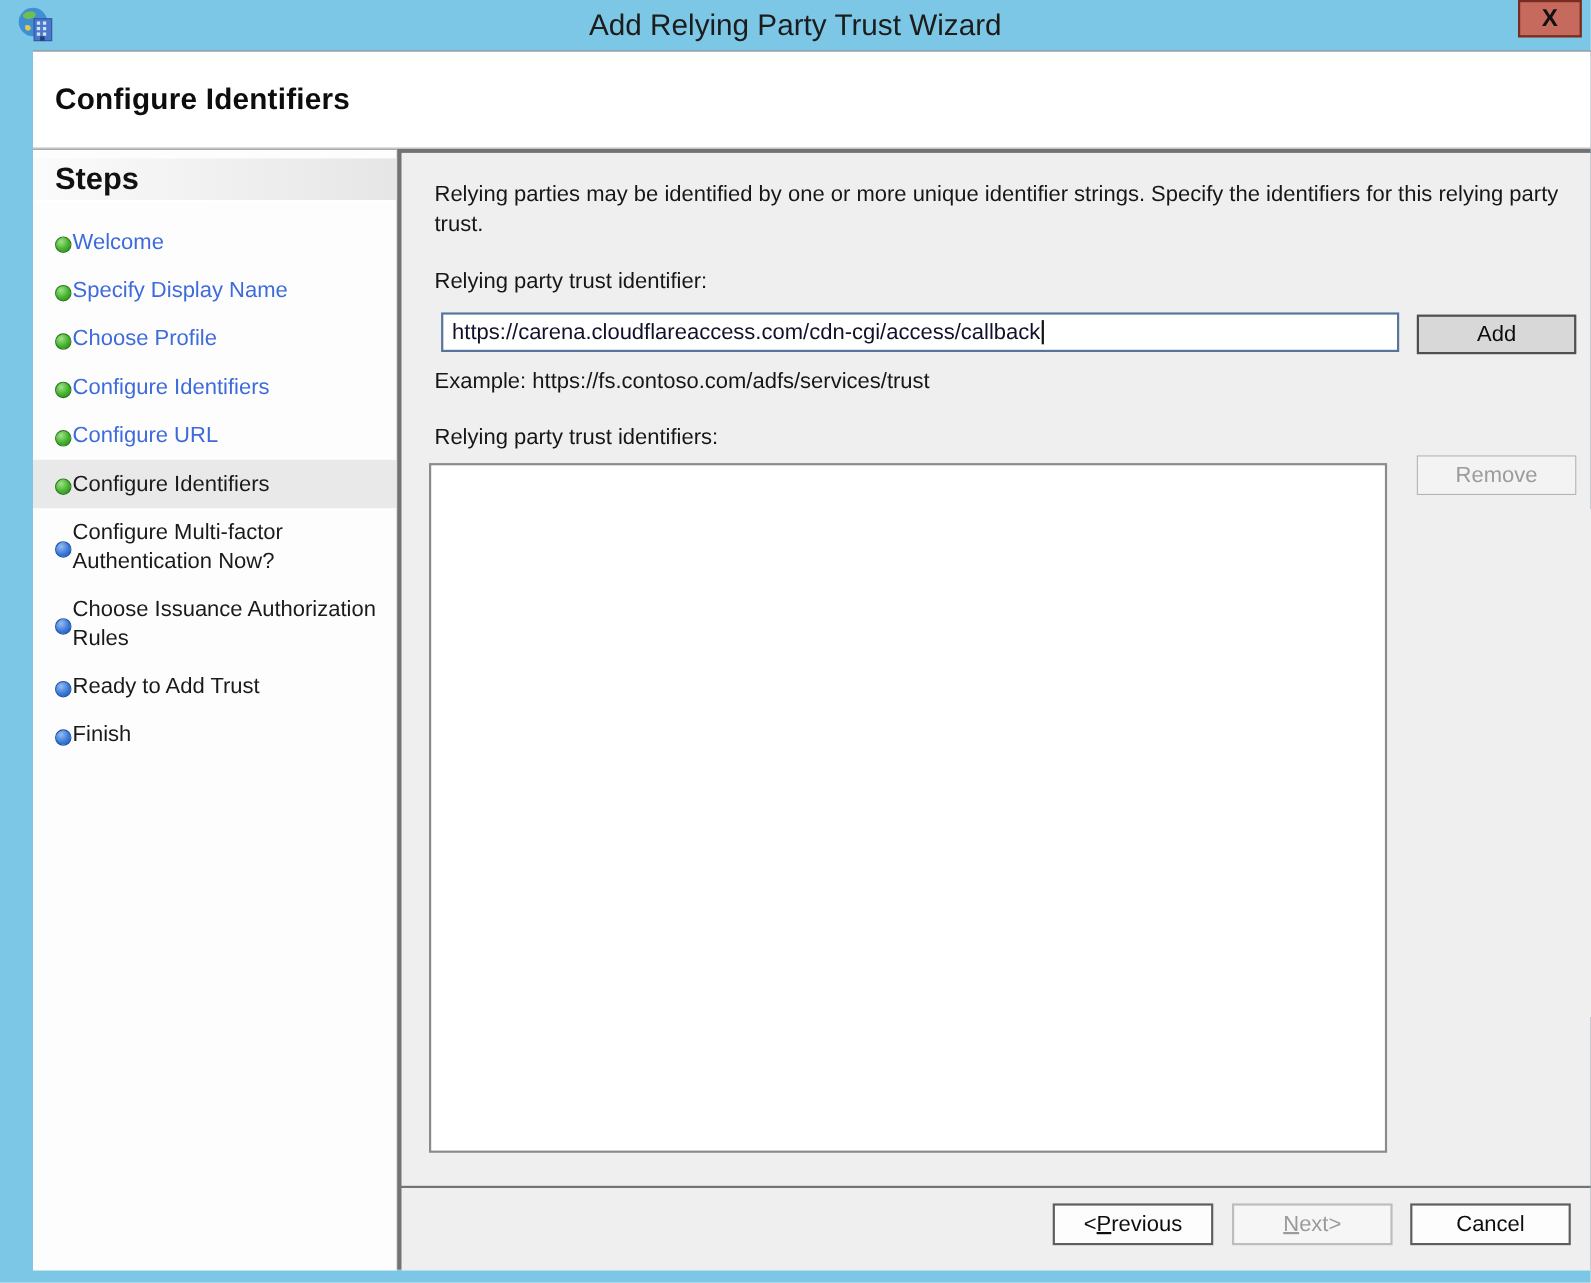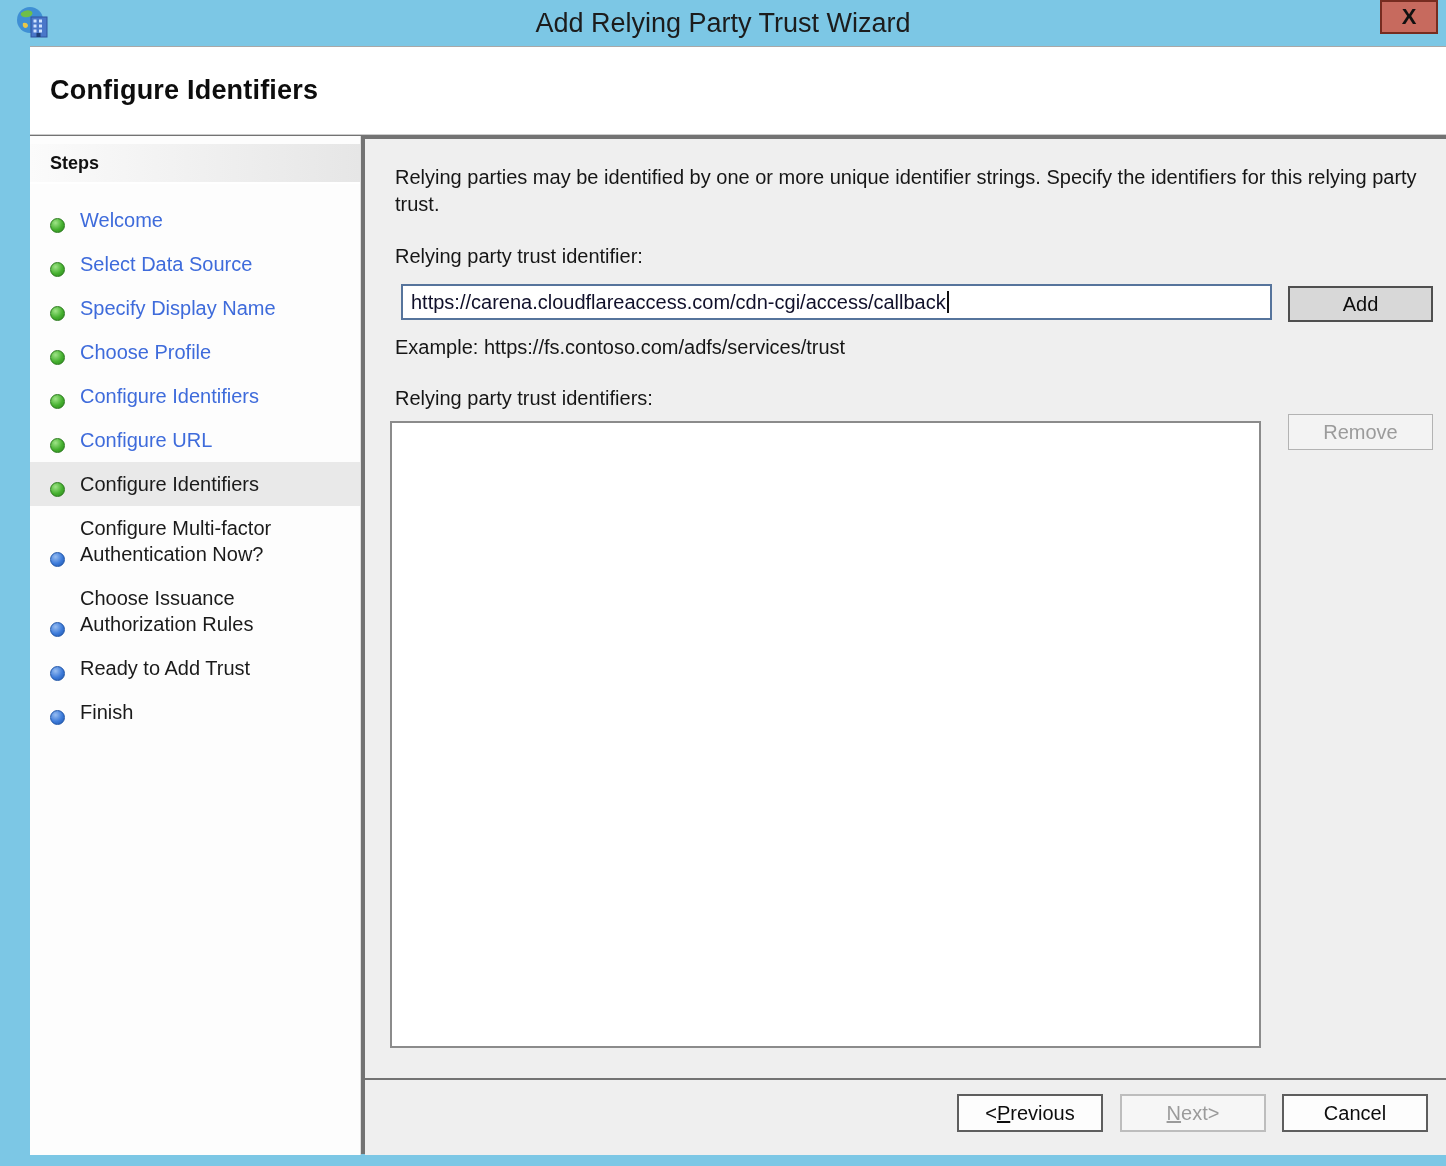--- a/index.html
+++ b/index.html
@@ -47,26 +47,26 @@
   
   .sidebar {
     position:absolute; left:0; top:89px; width:331px; height:1019px;
     background:#fdfdfd; border-right:1px solid #e0e0e0;
   }
   .steps-header {
     margin-top:8px; height:40px;
     background:linear-gradient(to right,#fbfbfb,#e6e6e6);
     border-bottom:2px solid #ffffff;
     display:flex; align-items:center;
-    font-size:18px; font-weight:bold; color:#111;
+    font-size:28px; font-weight:bold; color:#111;
     padding-left:20px;
   }
   .steps-list { list-style:none; padding-top:14px; }
   .step-item {
-    display:flex; align-items:flex-end; gap:15px;
+    display:flex; align-items:center; gap:1px;
     padding:9px 6px 9px 20px;
     font-size:20px; line-height:26px;
   }
   .bullet {
     flex:none; width:15px; height:15px; border-radius:50%; margin-top:5px;
   }
   .step-item.state-completed .bullet,
   .step-item.state-current .bullet {
     background:radial-gradient(circle at 35% 30%, #9fe487, #45b02f 55%, #2c831d);
     border:1px solid #2a7a1c;
@@ -167,24 +167,20 @@
 
   <div class="sidebar">
     <div class="steps-header">Steps</div>
     <ul class="steps-list">
       <li class="step-item state-completed">
         <span class="bullet"></span>
         <span class="step-label">Welcome</span>
       </li>
       <li class="step-item state-completed">
         <span class="bullet"></span>
-        <span class="step-label">Select Data Source</span>
-      </li>
-      <li class="step-item state-completed">
-        <span class="bullet"></span>
         <span class="step-label">Specify Display Name</span>
       </li>
       <li class="step-item state-completed">
         <span class="bullet"></span>
         <span class="step-label">Choose Profile</span>
       </li>
       <li class="step-item state-completed">
         <span class="bullet"></span>
         <span class="step-label">Configure Identifiers</span>
       </li>

